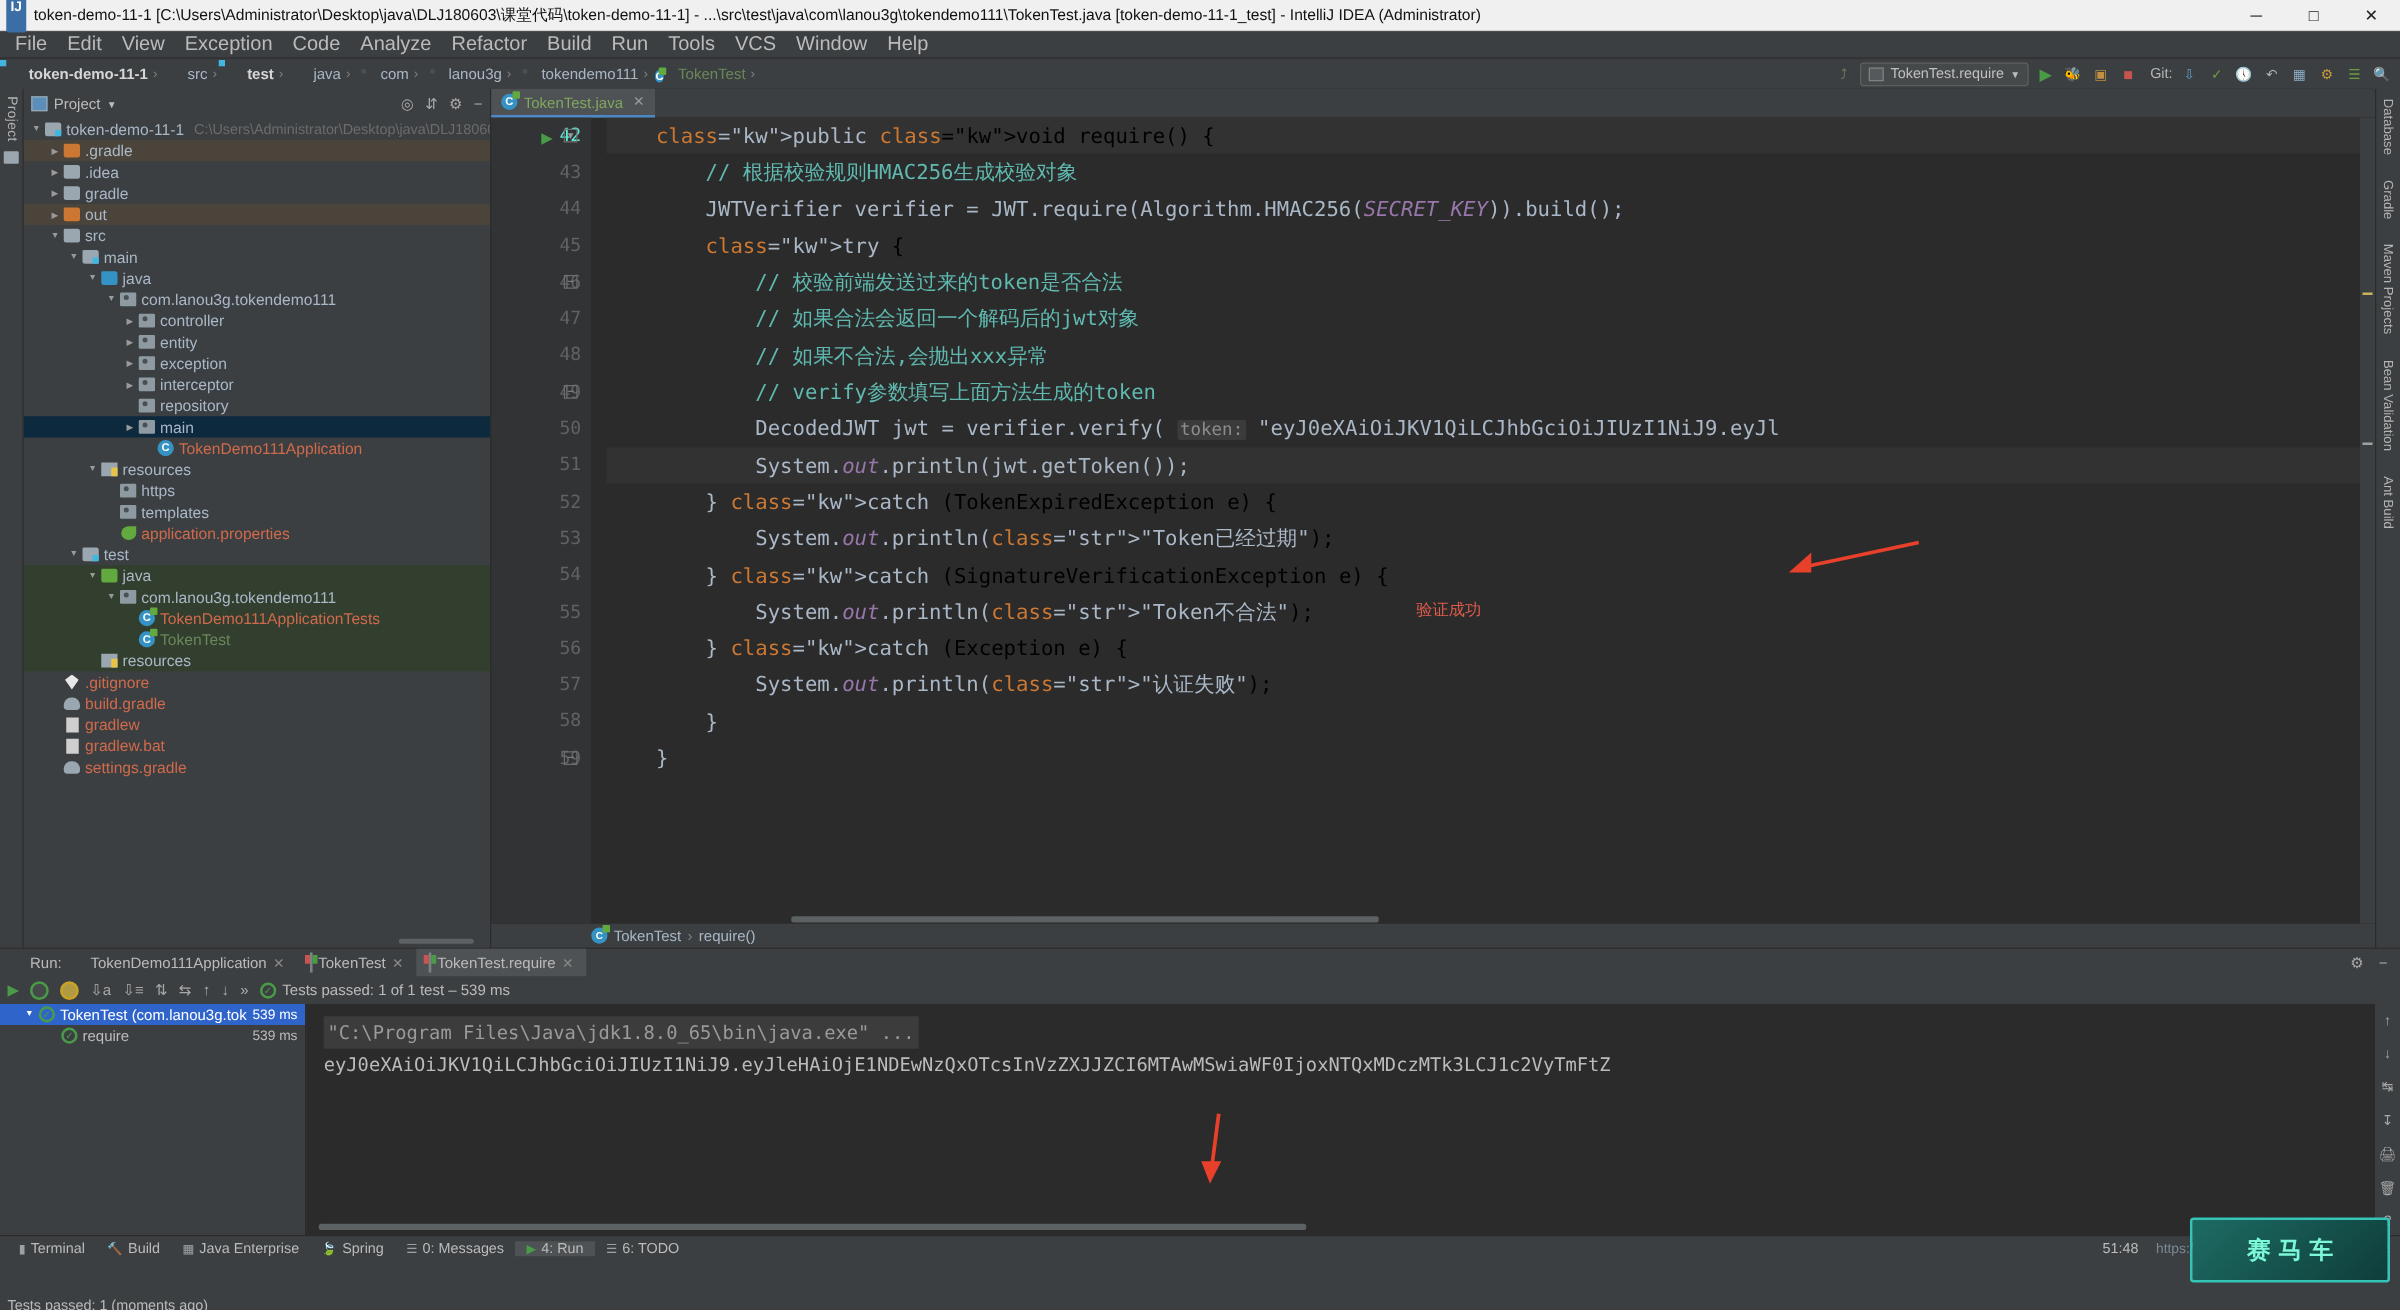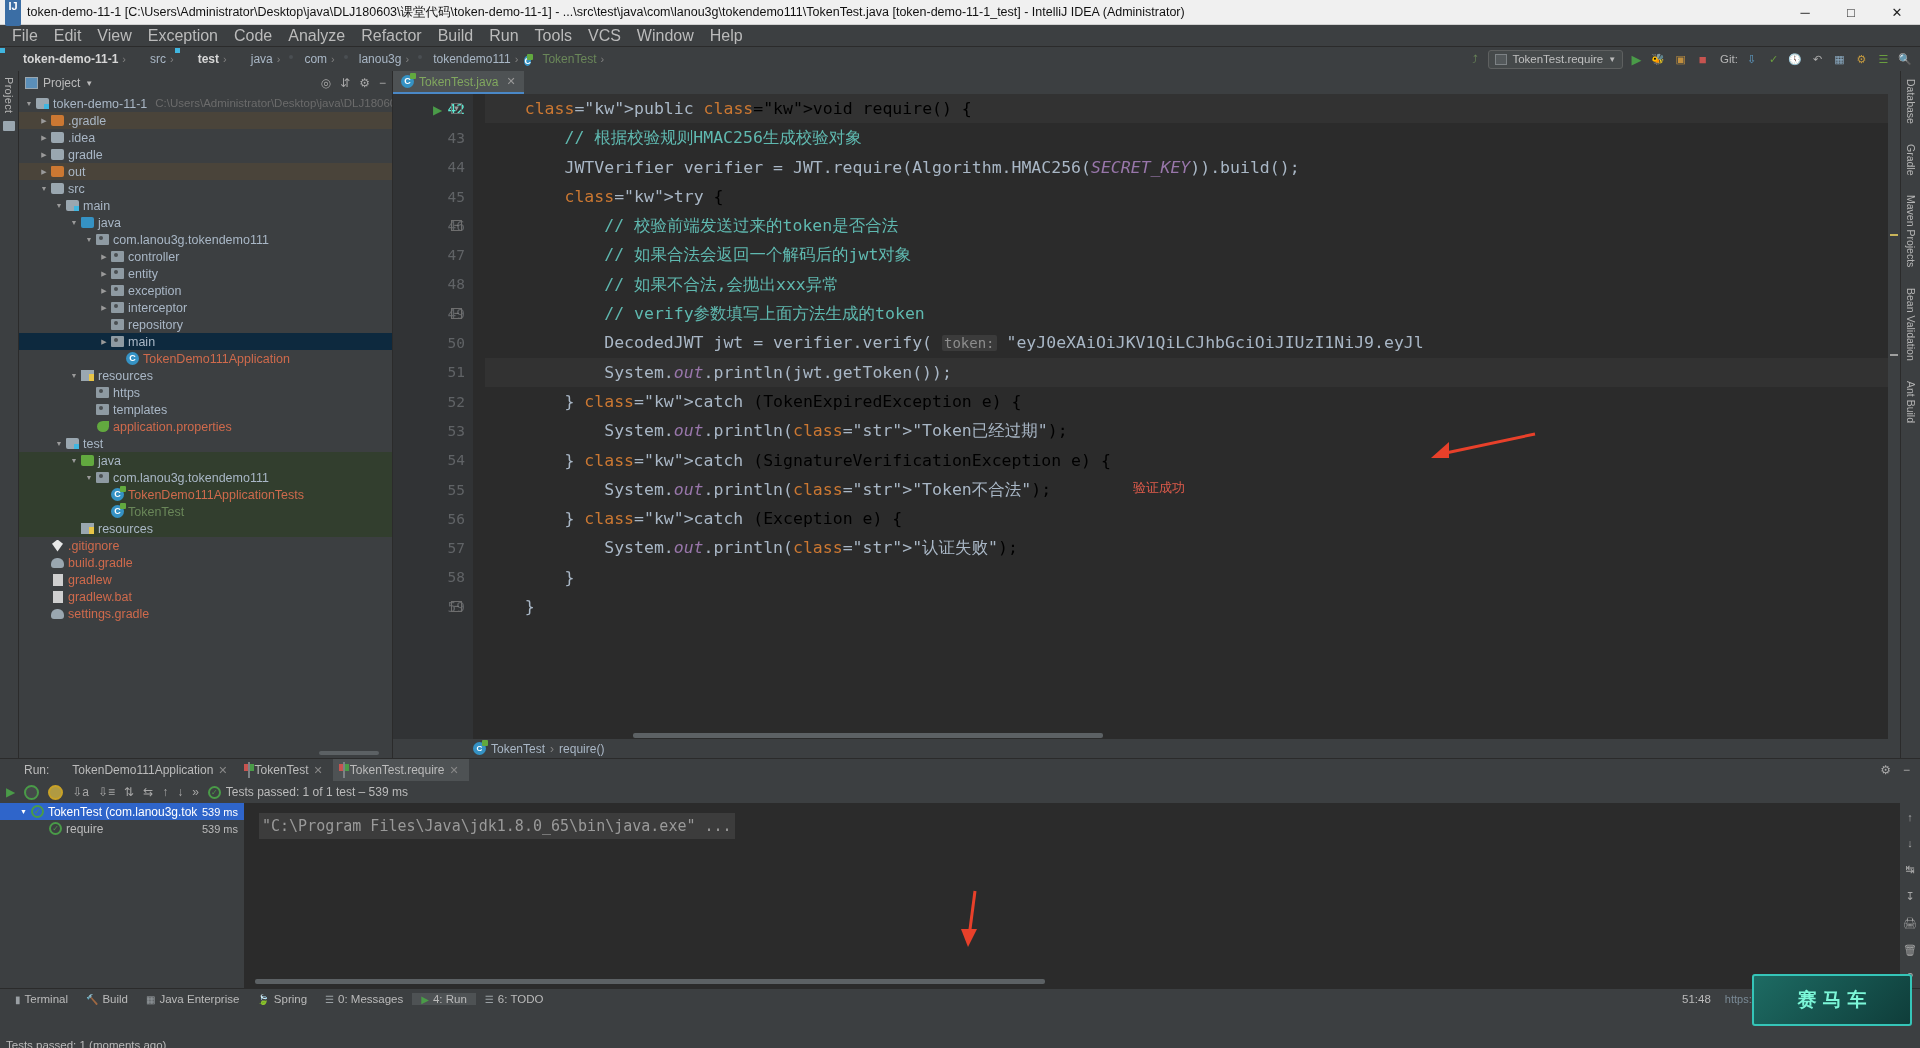--- a/index.html
+++ b/index.html
@@ -669,20 +669,21 @@
         <div class="ttrow">
           <span style="width:16px;"></span>
           <span style="width:9px;"></span>
           <span class="chk">✓</span>
           <span>require</span>
           <span class="ttms">539 ms</span>
         </div>
       </div>
     <div class="console">
       <div><span class="cmdline">"C:\Program Files\Java\jdk1.8.0_65\bin\java.exe" ...</span></div>
+      <div style="overflow:hidden;white-space:nowrap;">eyJ0eXAiOiJKV1QiLCJhbGciOiJIUzI1NiJ9.eyJleHAiOjE1NDEwNzQxOTcsInVzZXJJZCI6MTAwMSwiaWF0IjoxNTQxMDczMTk3LCJ1c2VyTmFtZ</div>
       <div></div>
       <svg class="arrow-annot" style="left:710px;top:80px;" width="40" height="70">
         <line x1="20" y1="8" x2="14" y2="54" stroke="#e8402a" stroke-width="3"></line>
         <polygon points="13,64 6,46 22,46" fill="#e8402a"></polygon>
       </svg>
       <div class="c-scroll"></div>
     </div>
     <div class="console-rail">
       <span>↑</span>
       <span>↓</span>

